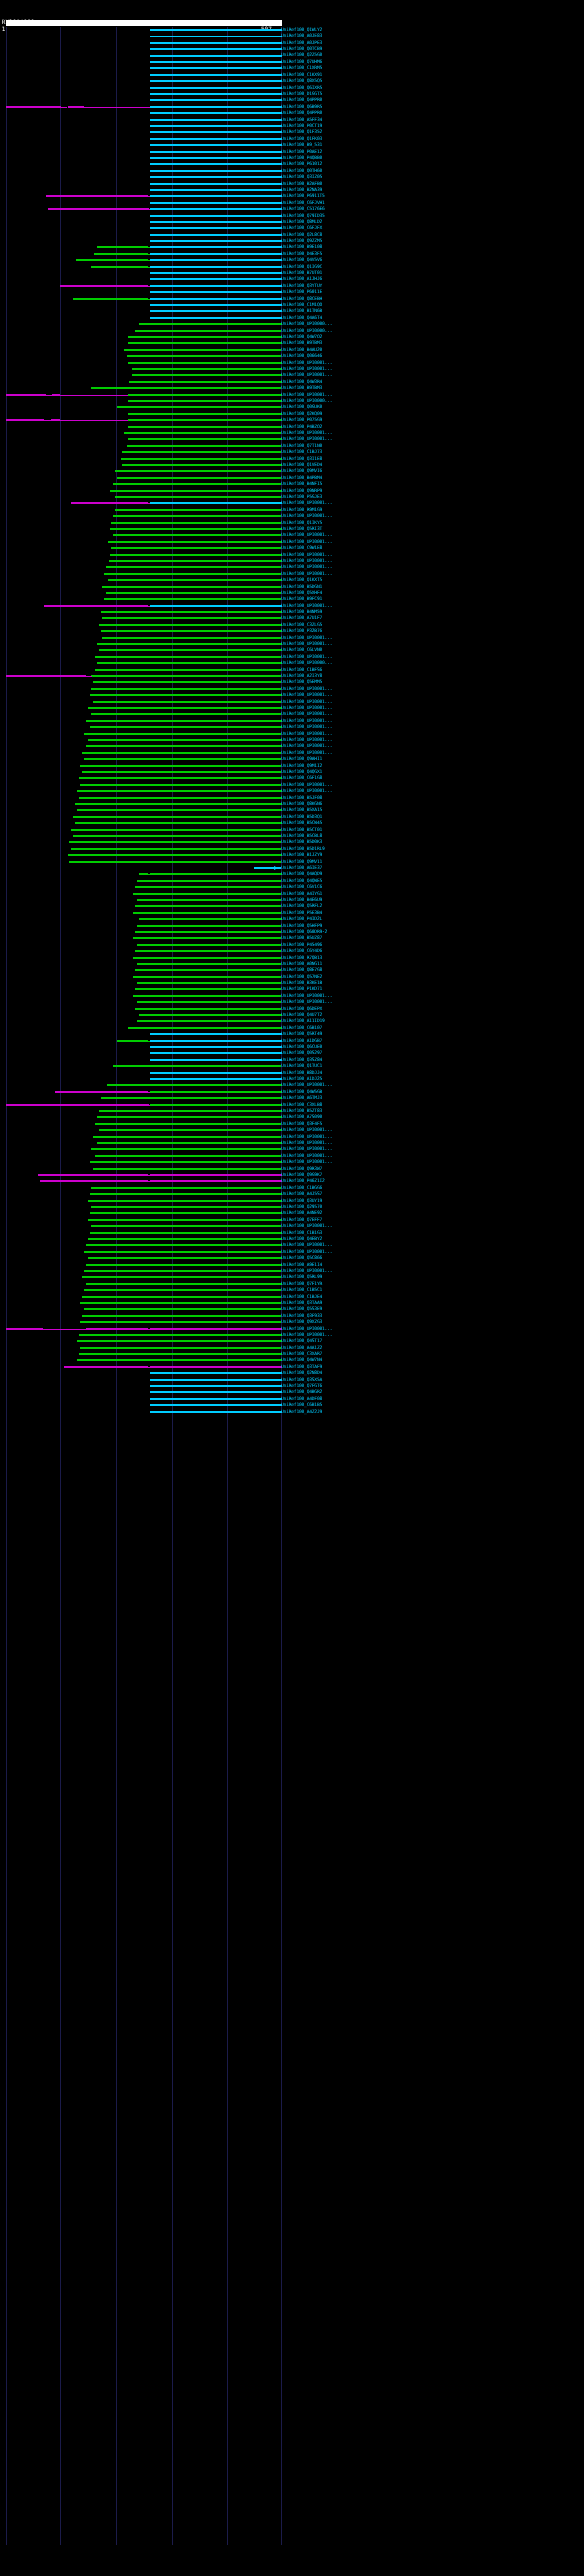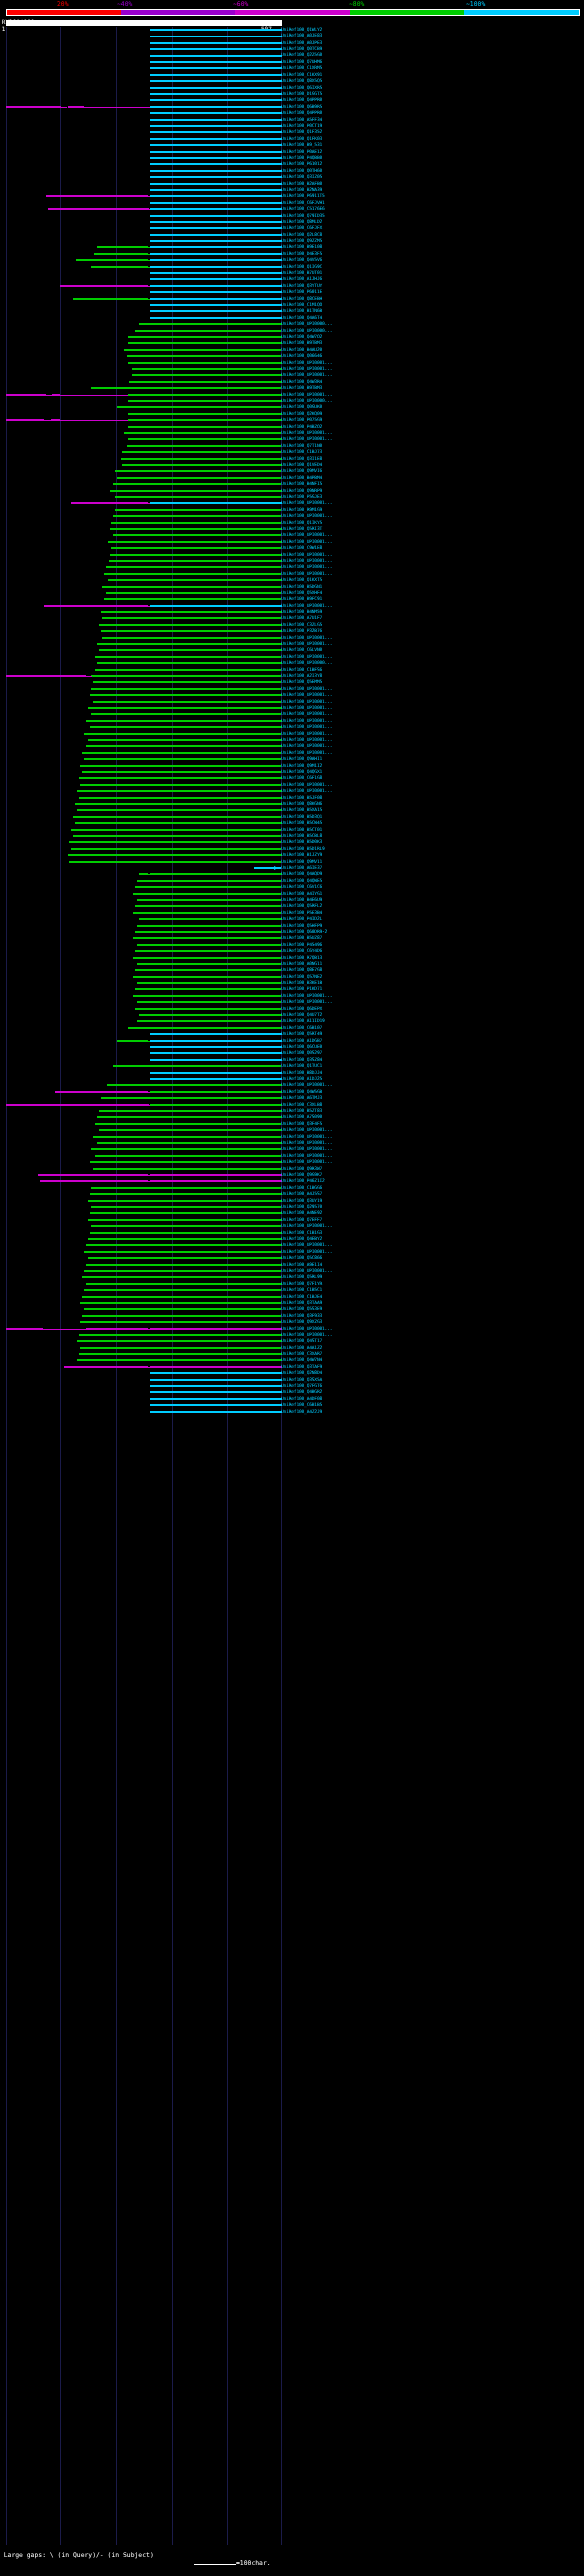--- a/index.html
+++ b/index.html
@@ -142,36 +142,20 @@
     position: absolute;
     height: 1.8px;
     background: #ffffff;
   }
 </style>
 </head>
 <body>
 
 <div id="root">
 
-  <div id="legend">
-    <div class="legend-ticks">
-        <div class="legend-tick" style="left: 57px; color: rgb(255, 0, 0);">20%</div>
-        <div class="legend-tick" style="left: 117px; color: rgb(153, 0, 204);">~40%</div>
-        <div class="legend-tick" style="left: 233px; color: rgb(204, 0, 204);">~60%</div>
-        <div class="legend-tick" style="left: 349px; color: rgb(0, 204, 0);">~80%</div>
-        <div class="legend-tick" style="left: 466px; color: rgb(0, 204, 255);">~100%</div>
-      </div>
-    <div class="legend-bar">
-        <div class="legend-seg" style="background: rgb(255, 0, 0);"></div>
-        <div class="legend-seg" style="background: rgb(153, 0, 204);"></div>
-        <div class="legend-seg" style="background: rgb(204, 0, 204);"></div>
-        <div class="legend-seg" style="background: rgb(0, 204, 0);"></div>
-        <div class="legend-seg" style="background: rgb(0, 204, 255);"></div>
-      </div>
-  </div>
 
   <div id="ruler">
     <div id="query-bar"></div>
     <div class="ruler-label" style="left:1.8px; top:0px;">RY39J49G9</div>
     <div class="ruler-label" style="left:1.8px; top:6.4px;">1</div>
     <div class="ruler-label" style="left:261px; top:6.4px;">507</div>
   </div>
 
   <div id="plot">
       <div class="vgrid" style="left: 5.5px;"></div>
@@ -1096,20 +1080,15 @@
       <div class="row" style="top: 1375px;">
         <div class="seg" style="left: 150px; width: 132px; background: rgb(0, 204, 255);"></div>
         <div class="label" style="left: 281px; color: rgb(0, 204, 255);">UniRef100_C6B1B5</div>
       </div>
       <div class="row" style="top: 1382px;">
         <div class="seg" style="left: 150px; width: 132px; background: rgb(0, 204, 255);"></div>
         <div class="label" style="left: 281px; color: rgb(0, 204, 255);">UniRef100_A4Z2J9</div>
       </div>
     </div>
 
-  <div id="footer">
-    <div class="foot-text" style="left:3.7px; top:1.8px;">Large gaps: \ (in Query)/- (in Subject)</div>
-    <div class="foot-rule" style="left:194px; top:14.6px; width:42px;"></div>
-    <div class="foot-text" style="left:236px; top:10px;">=100char.</div>
-  </div>
 
 </div>
 
 
 </body></html>

